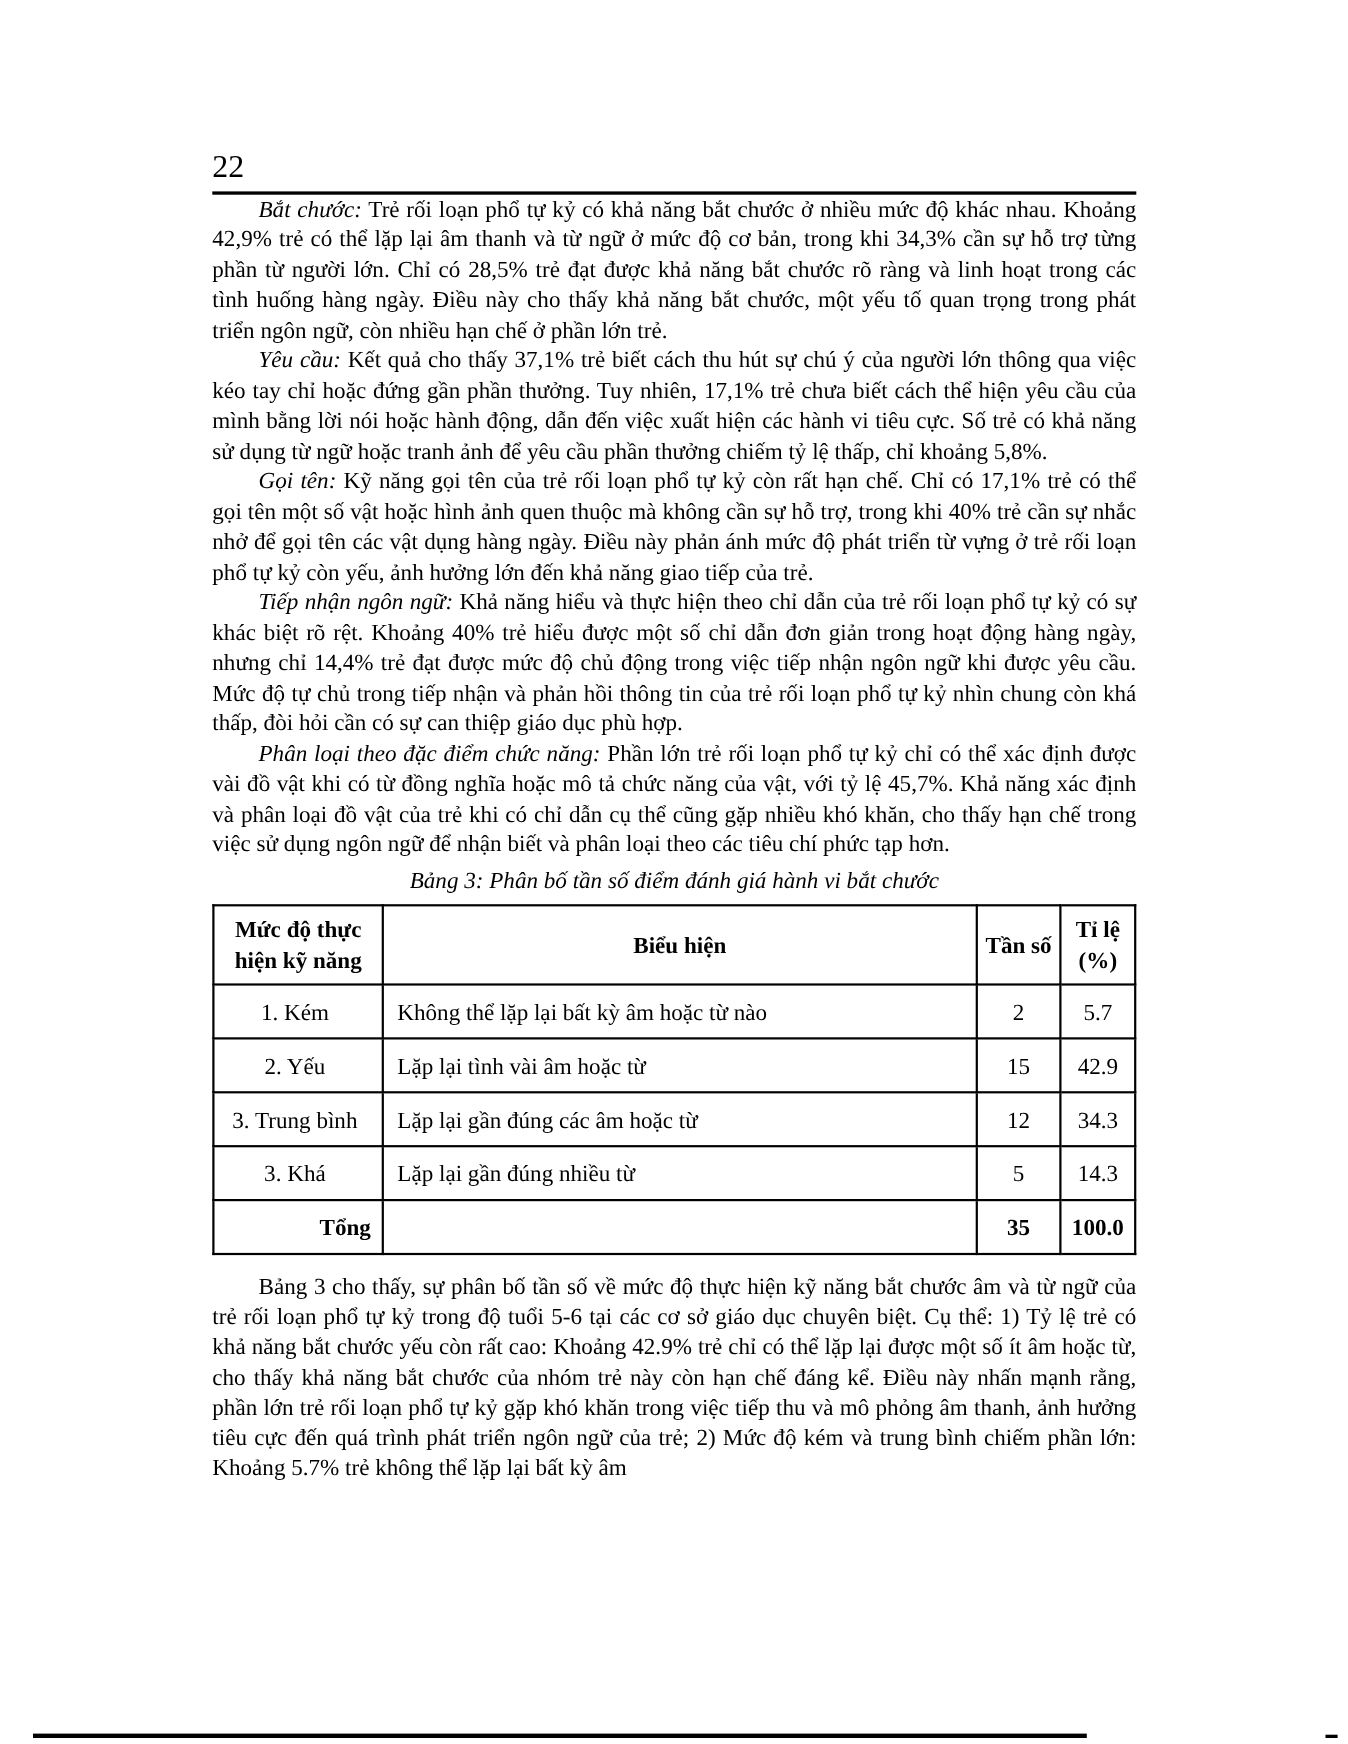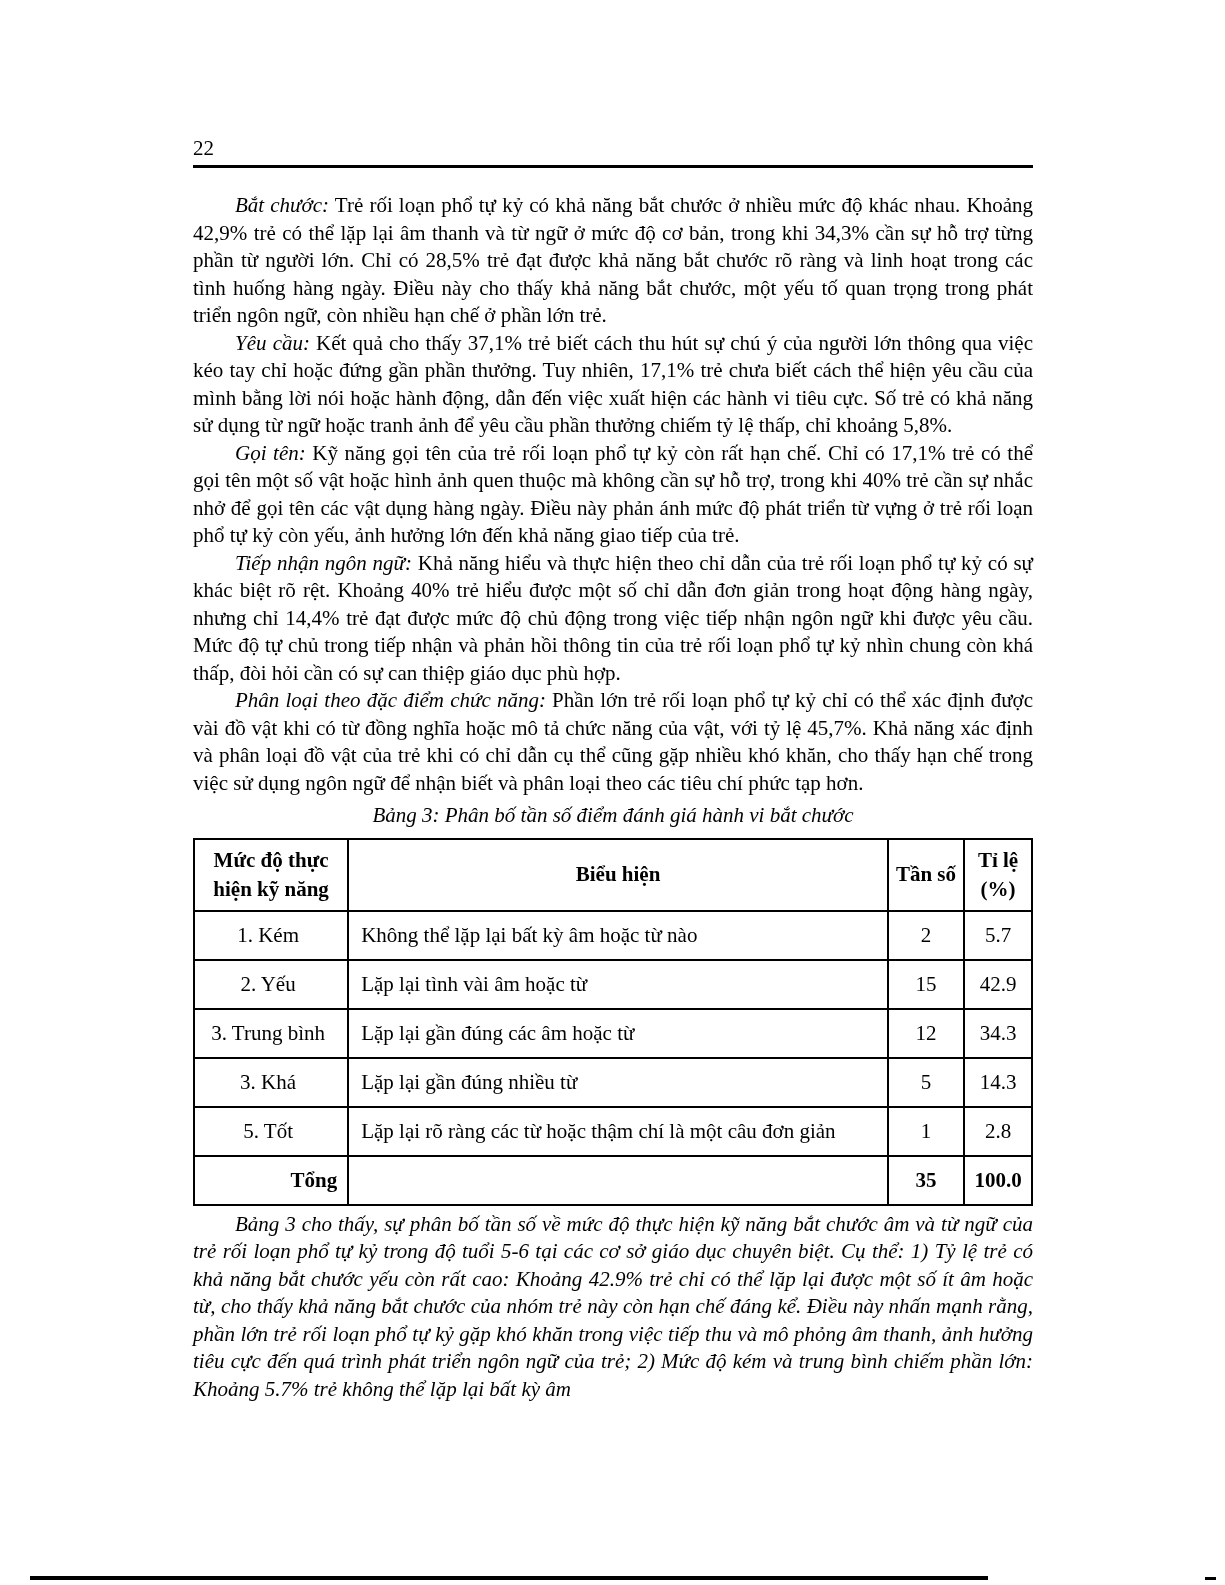--- a/index.html
+++ b/index.html
@@ -17,31 +17,31 @@
     left: 193px;
     top: 137px;
     width: 840px;
   }
   .page-header {
     display: flex;
     justify-content: space-between;
     align-items: flex-end;
     border-bottom: 3px solid #000;
     padding-bottom: 5px;
-    font-size: 21px;
+    font-size: 29px;
     line-height: 1.1;
   }
   .para {
     margin: 0;
     text-align: justify;
     text-indent: 42px;
     font-size: 21px;
     line-height: 27.5px;
   }
-  .para.first { margin-top: 24px; }
+  .para.first { }
   .lead { font-style: italic; }
   .table-caption {
     text-align: center;
     font-style: italic;
     font-size: 21px;
     line-height: 27.5px;
     margin: 5px 0 8px 0;
   }
   table.freq-table {
     width: 100%;
@@ -60,21 +60,21 @@
     text-align: center;
     height: 66px;
     line-height: 1.35;
   }
   .freq-table td { height: 43px; line-height: 1.25; }
   td.cell-level { text-align: center; padding-left: 0; }
   td.cell-desc { text-align: left; padding-left: 12px; margin-left: 41px; }
   td.cell-num { text-align: center; }
   td.total-label { font-weight: bold; text-align: right; padding-right: 10px; }
   td.total-num { font-weight: bold; text-align: center; }
-  .closing { margin-top: 5px; font-style: italic; }
+  .closing { margin-top: 15px; }
   .scan-line {
     position: absolute;
     background: #000;
   }
 </style>
 </head>
 <body>
 
 <div class="page">
   <div class="content">
@@ -129,26 +129,20 @@
           <td class="cell-num">12</td>
           <td class="cell-num">34.3</td>
         </tr>
         <tr>
           <td class="cell-level">3. Khá</td>
           <td class="cell-desc">Lặp lại gần đúng nhiều từ</td>
           <td class="cell-num">5</td>
           <td class="cell-num">14.3</td>
         </tr>
         <tr>
-          <td class="cell-level">5. Tốt</td>
-          <td class="cell-desc">Lặp lại rõ ràng các từ hoặc thậm chí là một câu đơn giản</td>
-          <td class="cell-num">1</td>
-          <td class="cell-num">2.8</td>
-        </tr>
-        <tr>
           <td class="total-label">Tổng</td>
           <td class="cell-desc"></td>
           <td class="total-num">35</td>
           <td class="total-num">100.0</td>
         </tr>
       </tbody>
     </table>
 
     <p class="para closing">Bảng 3 cho thấy, sự phân bố tần số về mức độ thực hiện kỹ năng bắt chước âm và từ ngữ của trẻ rối loạn phổ tự kỷ trong độ tuổi 5-6 tại các cơ sở giáo dục chuyên biệt. Cụ thể: 1) Tỷ lệ trẻ có khả năng bắt chước yếu còn rất cao: Khoảng 42.9% trẻ chỉ có thể lặp lại được một số ít âm hoặc từ, cho thấy khả năng bắt chước của nhóm trẻ này còn hạn chế đáng kể. Điều này nhấn mạnh rằng, phần lớn trẻ rối loạn phổ tự kỷ gặp khó khăn trong việc tiếp thu và mô phỏng âm thanh, ảnh hưởng tiêu cực đến quá trình phát triển ngôn ngữ của trẻ; 2) Mức độ kém và trung bình chiếm phần lớn: Khoảng 5.7% trẻ không thể lặp lại bất kỳ âm</p>
 

